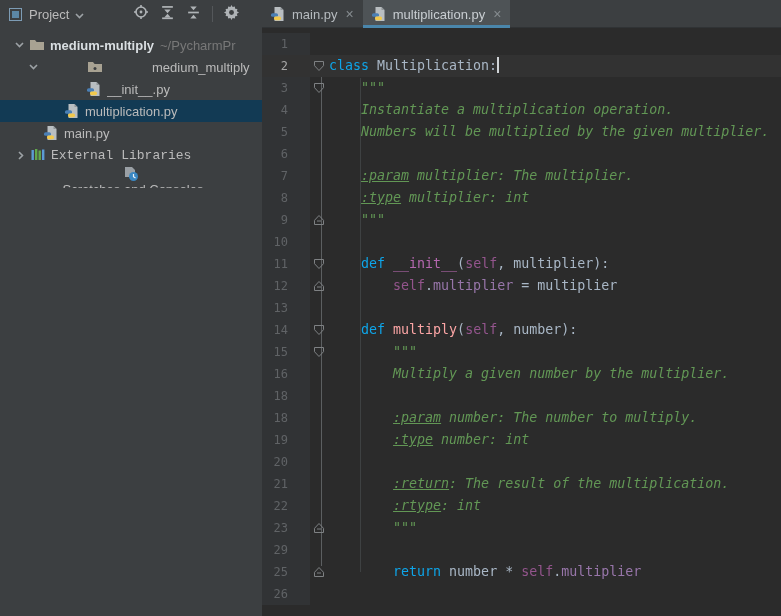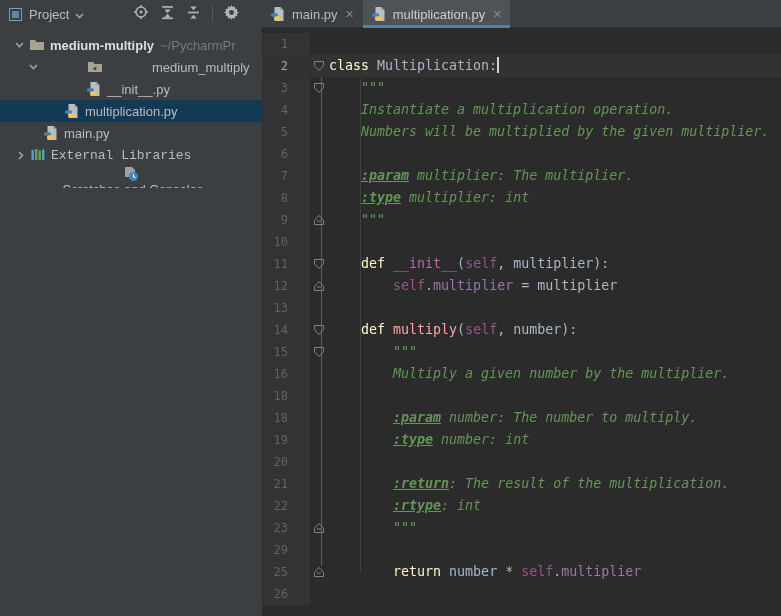--- a/index.html
+++ b/index.html
@@ -51,24 +51,24 @@
   #indent-guide{left:98px;top:50px;height:494px;background:#3e4142;}
 
   .row{height:22px;display:flex;align-items:stretch;position:relative;z-index:1;}
   .row .num{flex:0 0 48px;background:var(--bg-gutter,#313335);color:#606366;
     font-size:12px;line-height:22px;text-align:right;padding-right:22px;}
   .row .fold{flex:0 0 18px;display:flex;align-items:center;justify-content:center;}
   .row .codeln{flex:1;white-space:pre;line-height:22px;padding-left:1px;}
   .row.current{background:var(--bg-current-line,#323232);}
   .row.current .num{background:var(--bg-current-line,#323232);color:#a7a7a7;}
 
-  .seg-kw{color:#fef9c3;}
+  .seg-kw{color:#0ea5e9;}
   .seg-plain{color:#a9b7c6;}
   .seg-doc{color:#629755;font-style:italic;}
-  .seg-doctag{color:#629755;font-style:italic;font-weight:bold;text-decoration:underline;}
+  .seg-doctag{color:#629755;font-style:italic;font-weight:normal;text-decoration:underline;}
   .seg-func{color:#fca5a5;}
   .seg-dunder{color:#b568af;}
   .seg-self{color:#94558d;}
   .seg-attr{color:#9876aa;}
   .caret{display:inline-block;width:2px;height:16px;background:#cfd3d6;
     vertical-align:middle;margin-top:-2px;}
 </style>
 </head>
 <body>
 

